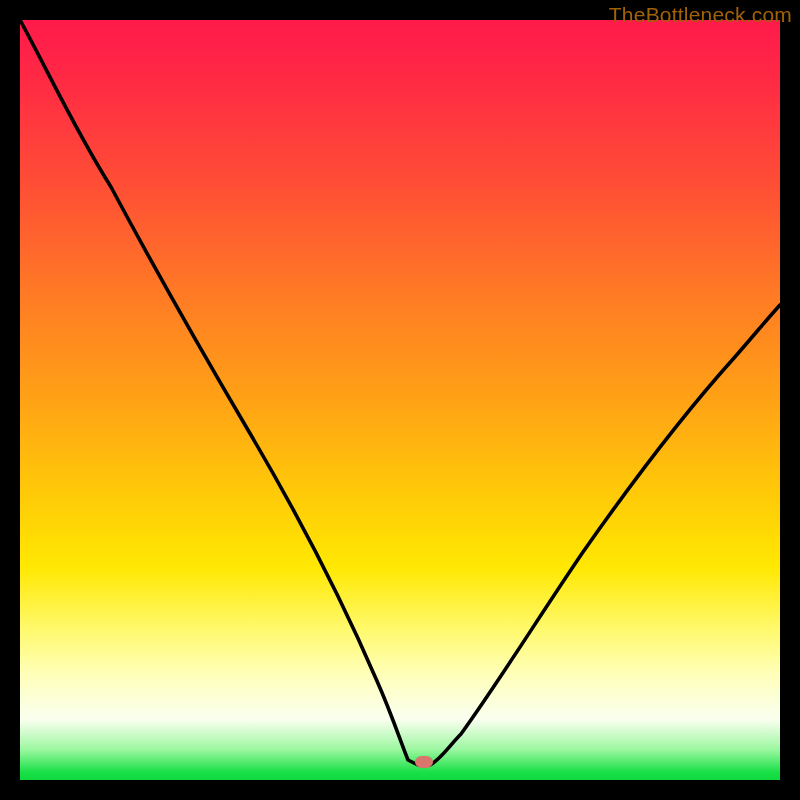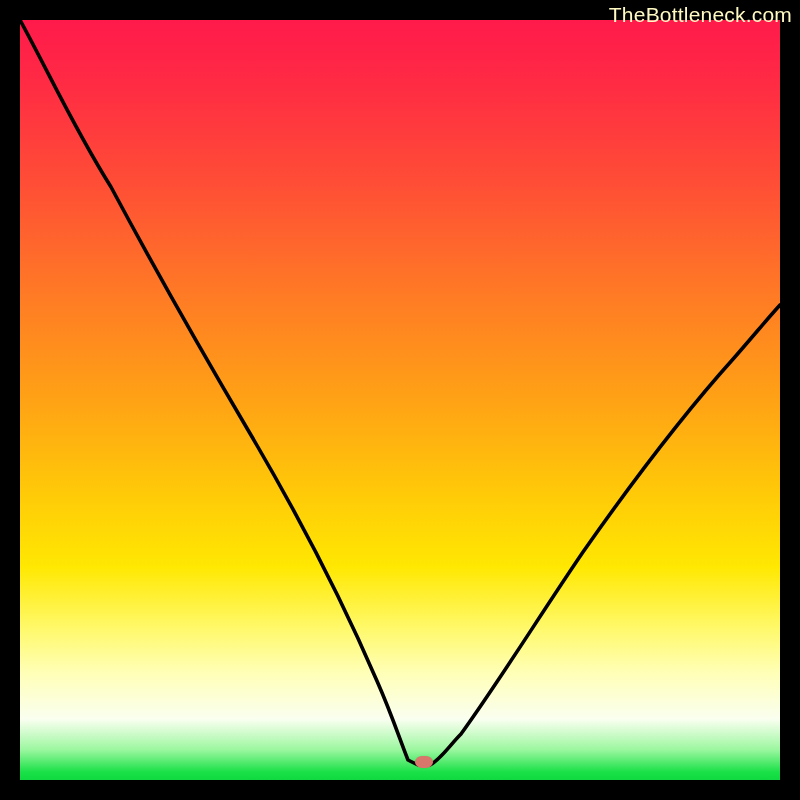--- a/index.html
+++ b/index.html
@@ -65,21 +65,21 @@
     width: 18px;
     height: 12px;
     border-radius: 7px / 6px;
     background: #d9766b;
     box-shadow: 0 0 0 0.5px rgba(0,0,0,0.05);
   }
   .watermark {
     position: absolute;
     top: 3px;
     right: 8px;
-    color: #fef9c3;
+    color: #a16207;
     font-size: 21px;
     letter-spacing: 0.2px;
   }
 </style>
 </head>
 <body>
 
 <div class="stage">
 
   <div class="plot">

